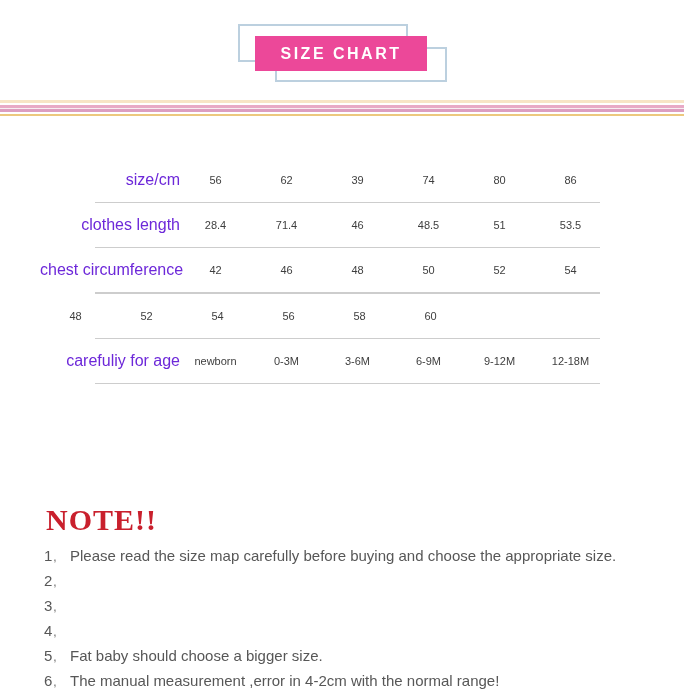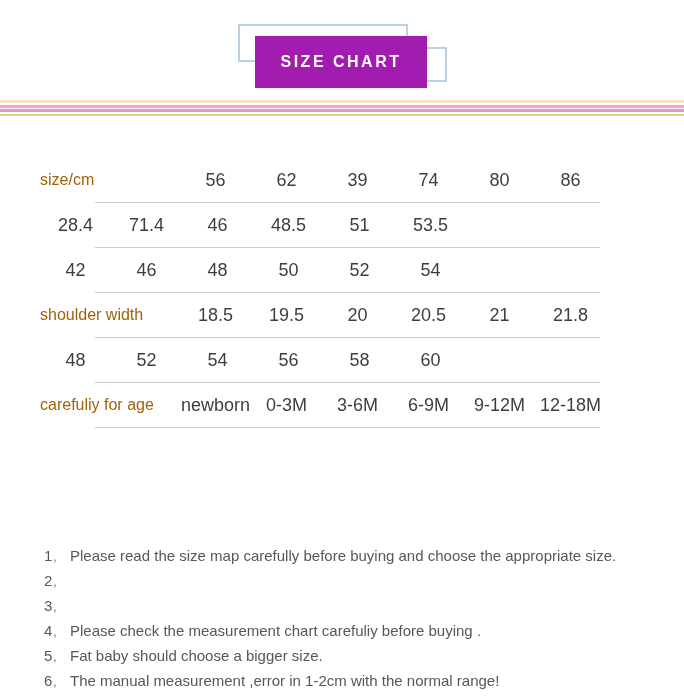--- a/index.html
+++ b/index.html
@@ -18,22 +18,22 @@
   .outline-rect {
     position: absolute;
     border: 2px solid #BCD0DF;
     background: transparent;
   }
   .rect-back  { left: 238px; top: 24px; width: 170px; height: 38px; z-index: 0; }
   .rect-front { left: 275px; top: 47px; width: 172px; height: 35px; z-index: 1; }
   .banner {
     position: absolute;
     left: 255px; top: 36px;
-    width: 172px; height: 52px;
-    background: #a21caf;
+    width: 172px; height: 35px;
+    background: #ec4899;
     z-index: 2;
     display: flex; align-items: center; justify-content: center;
   }
   .banner span {
     color: #ffffff;
     font-size: 16px;
     font-weight: bold;
     letter-spacing: 2.5px;
     white-space: nowrap;
   }
@@ -46,28 +46,29 @@
   .sgap1 { height: 1px; background: #F7EDF2; }
   .s2 { height: 3px; background: #E8A9C6; }
   .s3 { height: 3px; background: #DC9EC0; }
   .s4 { height: 2px; background: #ECC87E; }
 
   
   .size-table { position: absolute; left: 40px; top: 158px; width: 566px; }
   .t-row { display: flex; align-items: center; height: 44px; }
   .t-label {
     width: 140px;
+    text-align: right;
     font-size: 16px;
-    color: #a16207;
+    color: #6d28d9;
     white-space: nowrap;
   }
   .t-cell {
     width: 71px;
     text-align: center;
-    font-size: 18px;
+    font-size: 11px;
     color: #3E3E3E;
     white-space: nowrap;
   }
   .t-divider { height: 1px; background: #CDCDCD; margin-left: 55px; width: 505px; }
 
   
   .note-heading {
     position: absolute;
     left: 46px; top: 503px;
     margin: 0;
@@ -118,48 +119,41 @@
       <div class="t-cell">56</div>
       <div class="t-cell">62</div>
       <div class="t-cell">39</div>
       <div class="t-cell">74</div>
       <div class="t-cell">80</div>
       <div class="t-cell">86</div>
     </div>
     <div class="t-divider"></div>
 
     <div class="t-row">
+      <div class="t-label">clothes length</div>
       <div class="t-cell">28.4</div>
       <div class="t-cell">71.4</div>
       <div class="t-cell">46</div>
       <div class="t-cell">48.5</div>
       <div class="t-cell">51</div>
       <div class="t-cell">53.5</div>
     </div>
     <div class="t-divider"></div>
 
     <div class="t-row">
+      <div class="t-label">chest circumference</div>
       <div class="t-cell">42</div>
       <div class="t-cell">46</div>
       <div class="t-cell">48</div>
       <div class="t-cell">50</div>
       <div class="t-cell">52</div>
       <div class="t-cell">54</div>
     </div>
     <div class="t-divider"></div>
 
-    <div class="t-row">
-      <div class="t-label">shoulder width</div>
-      <div class="t-cell">18.5</div>
-      <div class="t-cell">19.5</div>
-      <div class="t-cell">20</div>
-      <div class="t-cell">20.5</div>
-      <div class="t-cell">21</div>
-      <div class="t-cell">21.8</div>
-    </div>
     <div class="t-divider"></div>
 
     <div class="t-row">
       <div class="t-cell">48</div>
       <div class="t-cell">52</div>
       <div class="t-cell">54</div>
       <div class="t-cell">56</div>
       <div class="t-cell">58</div>
       <div class="t-cell">60</div>
     </div>
@@ -171,39 +165,39 @@
       <div class="t-cell">0-3M</div>
       <div class="t-cell">3-6M</div>
       <div class="t-cell">6-9M</div>
       <div class="t-cell">9-12M</div>
       <div class="t-cell">12-18M</div>
     </div>
     <div class="t-divider"></div>
 
   </div>
 
+  <h2 class="note-heading">NOTE!!</h2>
 
   <div class="note-list">
     <div class="note-item">
       <span class="note-num">1</span>
       <span class="note-text">Please read the size map carefully before buying and choose the appropriate size.</span>
     </div>
     <div class="note-item">
       <span class="note-num">2</span>
     </div>
     <div class="note-item">
       <span class="note-num">3</span>
     </div>
     <div class="note-item">
       <span class="note-num">4</span>
-      <span class="note-text">Please check  the  measurement chart carefuliy before buying .</span>
     </div>
     <div class="note-item">
       <span class="note-num">5</span>
       <span class="note-text">Fat baby should choose a bigger size.</span>
     </div>
     <div class="note-item">
       <span class="note-num">6</span>
-      <span class="note-text">The manual measurement ,error in 1-2cm with the normal range!</span>
+      <span class="note-text">The manual measurement ,error in 4-2cm with the normal range!</span>
     </div>
   </div>
 
 </div>
 
 </body></html>

